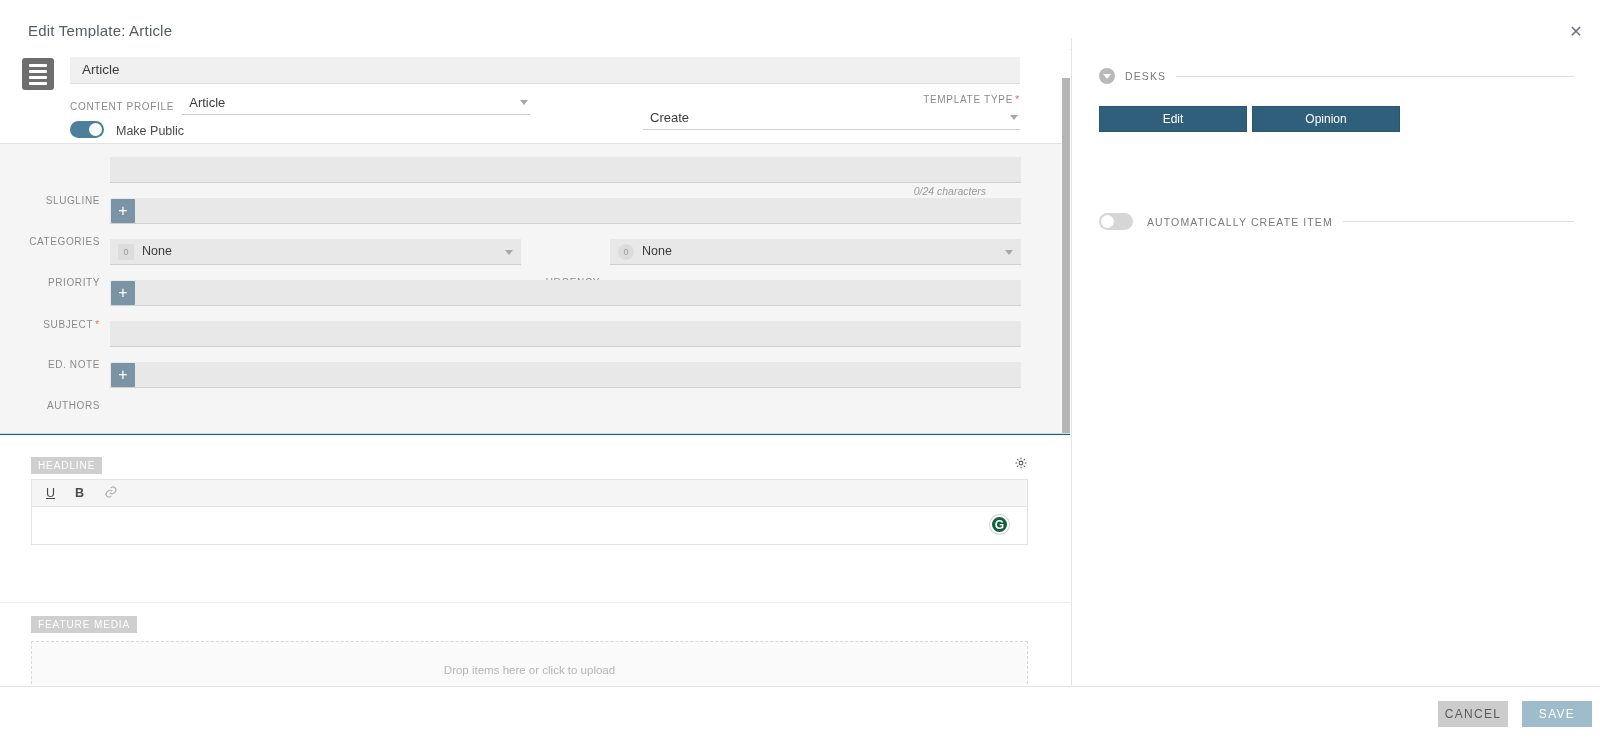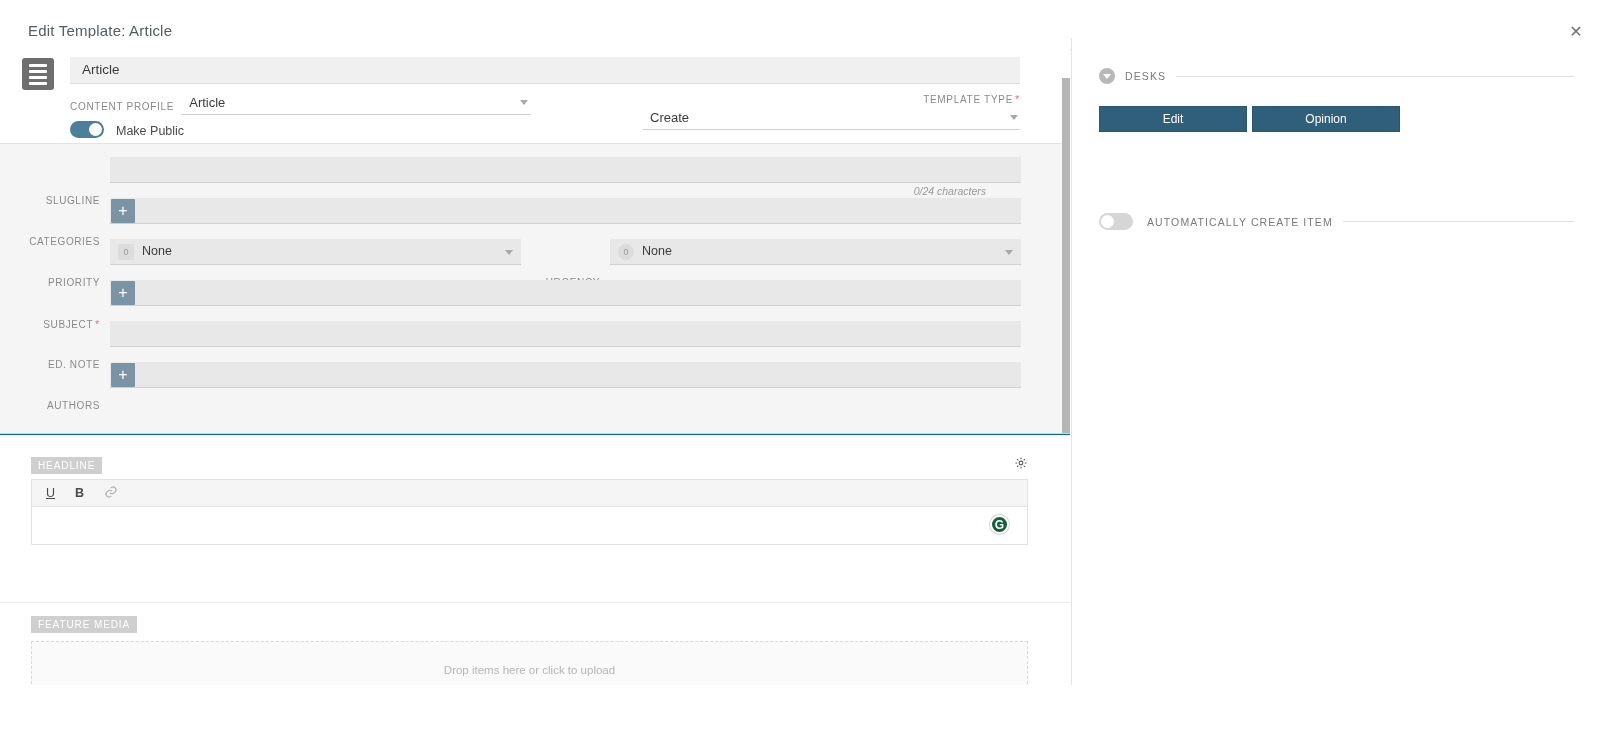--- a/index.html
+++ b/index.html
@@ -413,14 +413,18 @@
     <div class="sec-head" style="left:27px; top:175px; width:475px;">
       <span class="toggle off" style="margin-right:4px;">
           <span class="knob"></span>
         </span>
       <span class="sec-title">AUTOMATICALLY CREATE ITEM</span>
       <span class="sec-rule" style="flex:1;"></span>
     </div>
 
   </div>
 
+  <div class="footer">
+    <div class="btn cancel">CANCEL</div>
+    <div class="btn save">SAVE</div>
+  </div>
 
 </div>
 
 </body></html>

